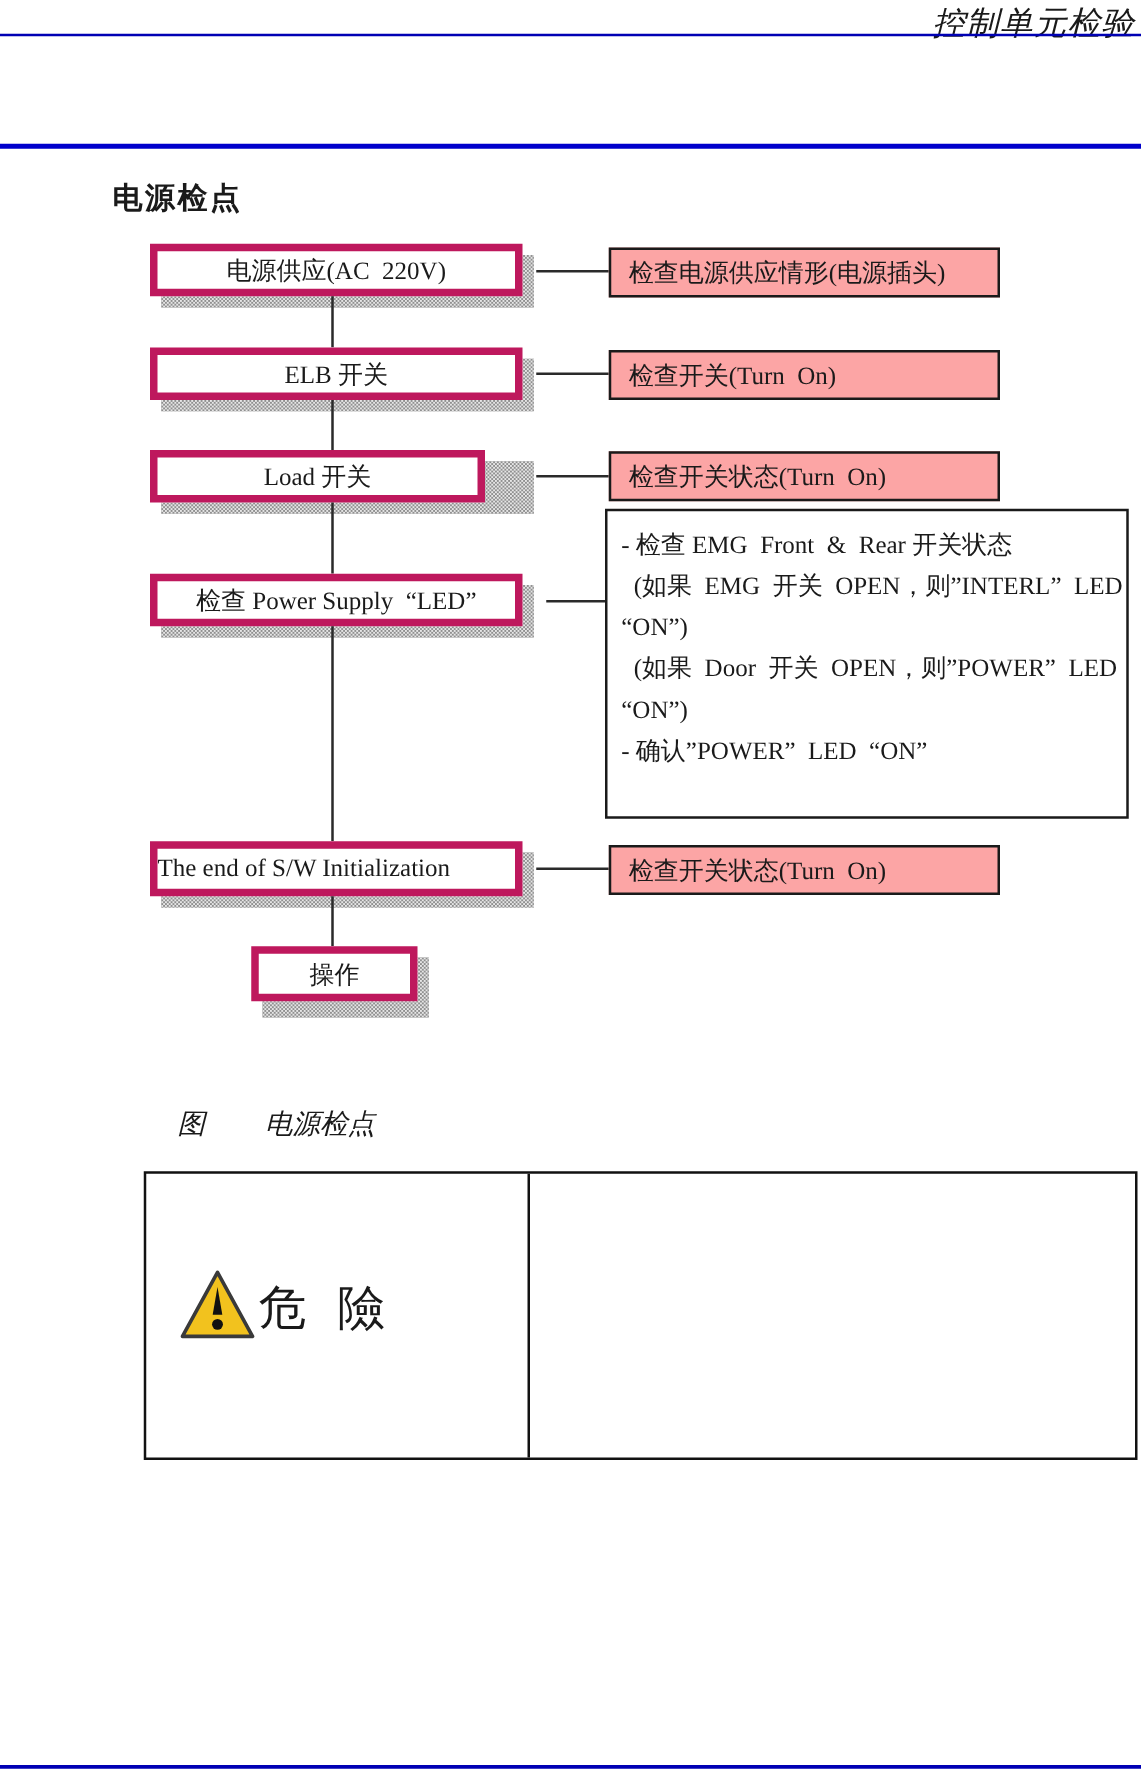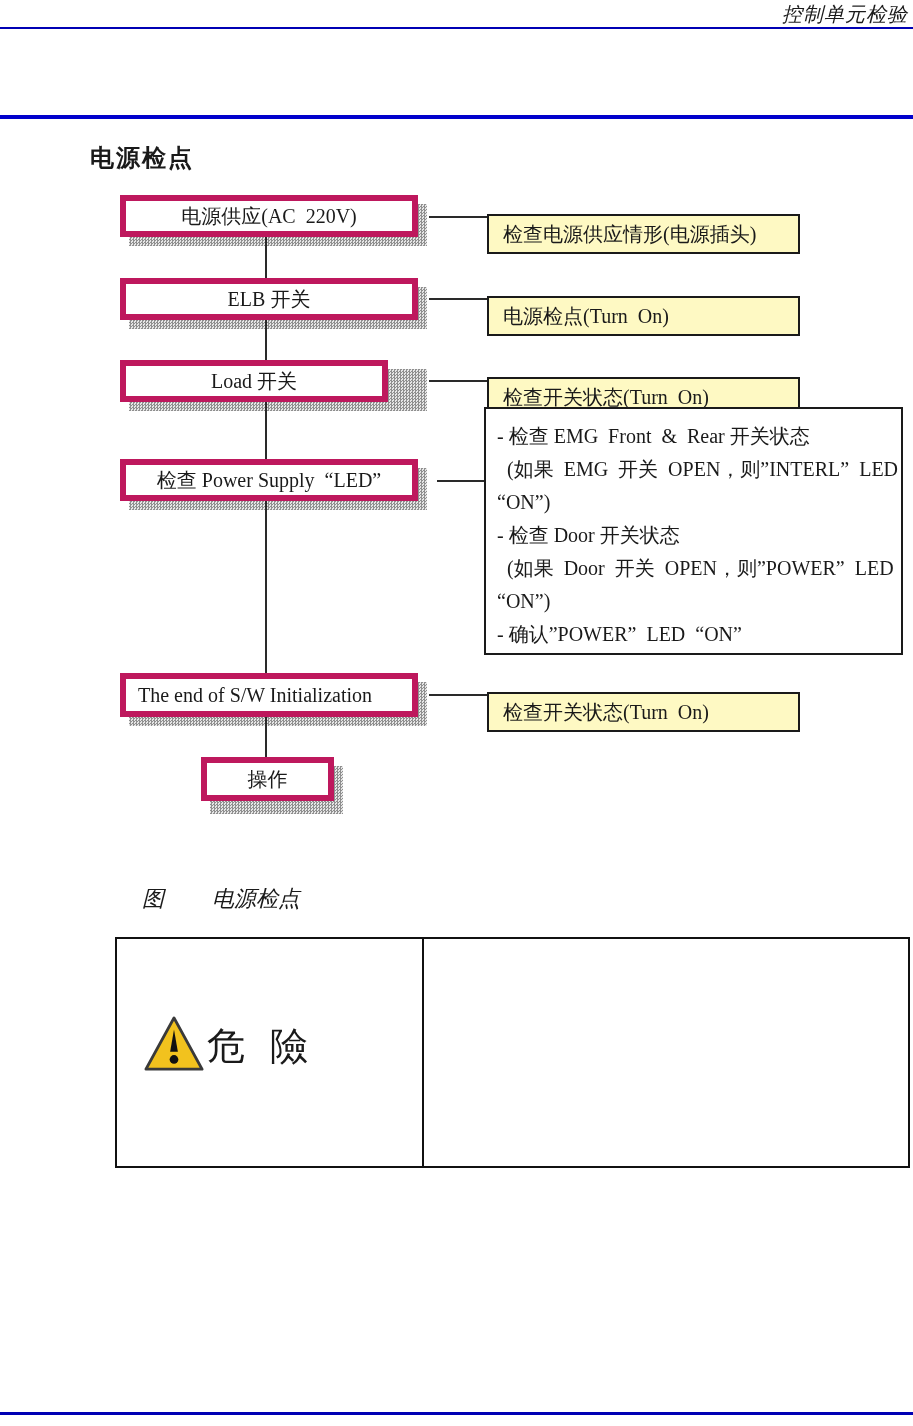--- a/index.html
+++ b/index.html
@@ -11,21 +11,21 @@
     color:#1a1a1a;
     overflow:hidden;
   }
   .rule{position:absolute;left:0;width:913px;}
   #rule-top{top:27px;height:2px;background:#0000B4;}
   #rule-header{top:115px;height:4px;background:#0000CC;}
   #rule-bottom{top:1412px;height:3px;background:#0000B4;}
 
   #header-title{
     position:absolute;top:1px;right:5px;
-    font-size:20px;font-style:italic;
+    font-size:26px;font-style:italic;
     letter-spacing:1px;white-space:pre;
   }
   #section-title{
     position:absolute;left:90px;top:142px;
     font-size:24px;font-weight:bold;
     font-family:"Liberation Sans", sans-serif;
     letter-spacing:2px;white-space:pre;
   }
 
   
@@ -35,27 +35,27 @@
     background-image:conic-gradient(#8f8f8f 25%, #e6e6e6 0 50%, #8f8f8f 0 75%, #e6e6e6 0);
     background-size:3px 3px;
   }
   .fbox{
     position:absolute;
     background:#ffffff;border:6px solid #be185d;
     box-sizing:border-box;
     display:flex;align-items:center;justify-content:center;
     font-size:20px;white-space:pre;text-align:center;
   }
-  .fbox.left-align{justify-content:flex-start;padding-left:12px;}
+  .fbox.left-align{justify-content:flex-start;}
   .note{
     position:absolute;
-    background:#fef9c3;border:2px solid #1a1a1a;
+    background:#fca5a5;border:2px solid #1a1a1a;
     box-sizing:border-box;
     display:flex;align-items:center;justify-content:flex-start;
-    padding-left:14px;font-size:20px;white-space:pre;margin-top:16px;
+    padding-left:14px;font-size:20px;white-space:pre;
   }
   .vline{position:absolute;width:2px;background:#2a2a2a;left:265px;}
   .hline{position:absolute;height:2px;background:#2a2a2a;}
 
   #detail-box{
     position:absolute;left:484px;top:407px;width:419px;height:248px;
     background:#ffffff;border:2px solid #1a1a1a;box-sizing:border-box;
     padding:11px 0 0 11px;font-size:20px;
   }
   #detail-box .dline{white-space:pre;line-height:33px;height:33px;}
@@ -101,21 +101,21 @@
     <span>检查电源供应情形(电源插头)</span>
   </div>
   <div class="vline" style="top:237px;height:41px;"></div>
 
   <div class="shadow" style="left:129px;top:287px;width:298px;height:42px;"></div>
   <div class="fbox" style="left:120px;top:278px;width:298px;height:42px;">
     <span>ELB 开关</span>
   </div>
   <div class="hline" style="left:429px;top:298px;width:58px;"></div>
   <div class="note" style="left:487px;top:280px;width:313px;height:40px;">
-    <span>电源检点(Turn  On)</span>
+    <span>检查开关(Turn  On)</span>
   </div>
   <div class="vline" style="top:320px;height:40px;"></div>
 
   <div class="shadow" style="left:129px;top:369px;width:298px;height:42px;"></div>
   <div class="fbox" style="left:120px;top:360px;width:268px;height:42px;">
     <span>Load 开关</span>
   </div>
   <div class="hline" style="left:429px;top:380px;width:58px;"></div>
   <div class="note" style="left:487px;top:361px;width:313px;height:40px;">
     <span>检查开关状态(Turn  On)</span>
@@ -124,21 +124,20 @@
 
   <div class="shadow" style="left:129px;top:468px;width:298px;height:42px;"></div>
   <div class="fbox" style="left:120px;top:459px;width:298px;height:42px;">
     <span>检查 Power Supply  “LED”</span>
   </div>
   <div class="hline" style="left:437px;top:480px;width:47px;"></div>
   <div id="detail-box">
     <div class="dline">- 检查 EMG  Front  &amp;  Rear 开关状态</div>
     <div class="dline">  (如果  EMG  开关  OPEN，则”INTERL”  LED</div>
     <div class="dline">“ON”)</div>
-    <div class="dline">- 检查 Door 开关状态</div>
     <div class="dline">  (如果  Door  开关  OPEN，则”POWER”  LED</div>
     <div class="dline">“ON”)</div>
     <div class="dline">- 确认”POWER”  LED  “ON”</div>
   </div>
   <div class="vline" style="top:501px;height:172px;"></div>
 
   <div class="shadow" style="left:129px;top:682px;width:298px;height:44px;"></div>
   <div class="fbox left-align" style="left:120px;top:673px;width:298px;height:44px;">
     <span>The end of S/W Initialization</span>
   </div>

